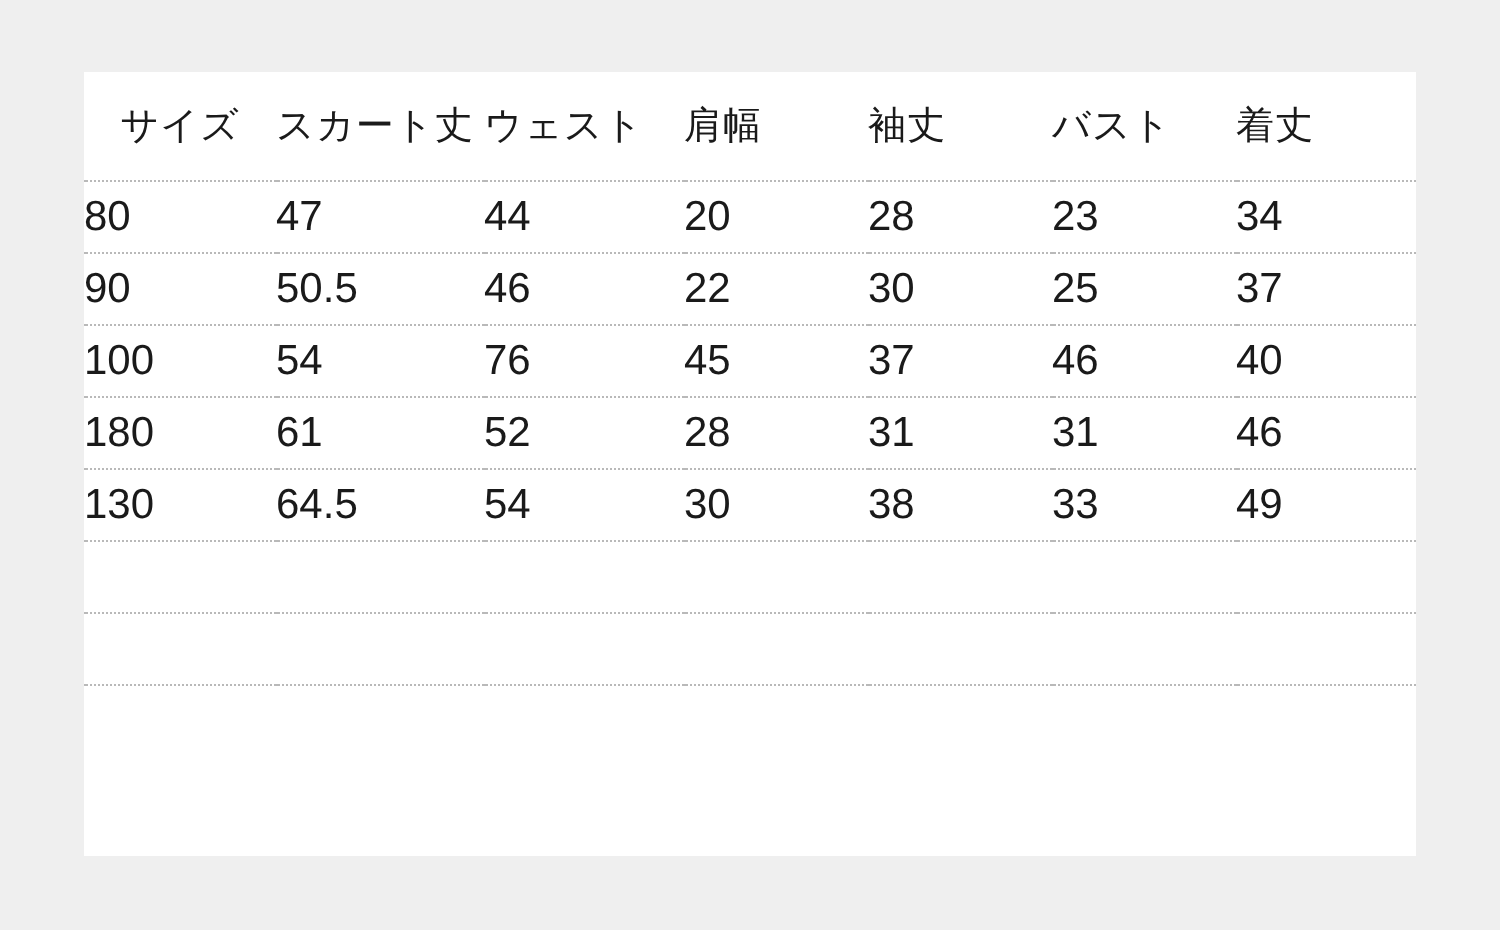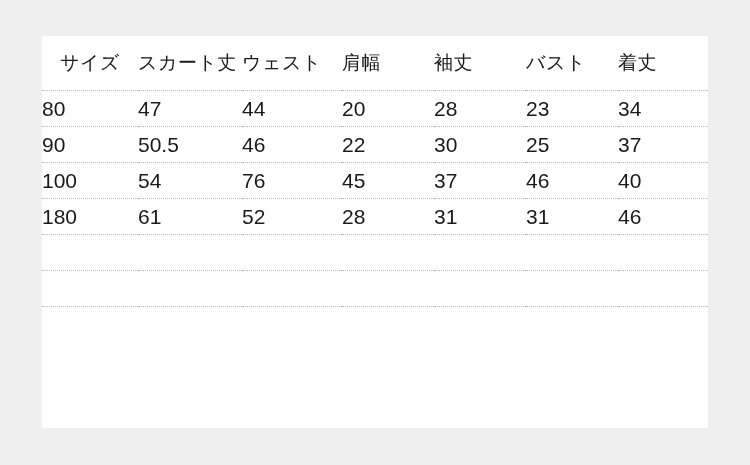--- a/index.html
+++ b/index.html
@@ -145,20 +145,29 @@
       </tr>
       <tr>
         <td>180</td>
         <td>61</td>
         <td>52</td>
         <td>28</td>
         <td>31</td>
         <td>31</td>
         <td>46</td>
       </tr>
+      <tr>
+        <td>130</td>
+        <td>64.5</td>
+        <td>54</td>
+        <td>30</td>
+        <td>38</td>
+        <td>33</td>
+        <td>49</td>
+      </tr>
       <tr class="spacer">
         <td></td>
         <td></td>
         <td></td>
         <td></td>
         <td></td>
         <td></td>
         <td></td>
       </tr>
       <tr class="spacer">

